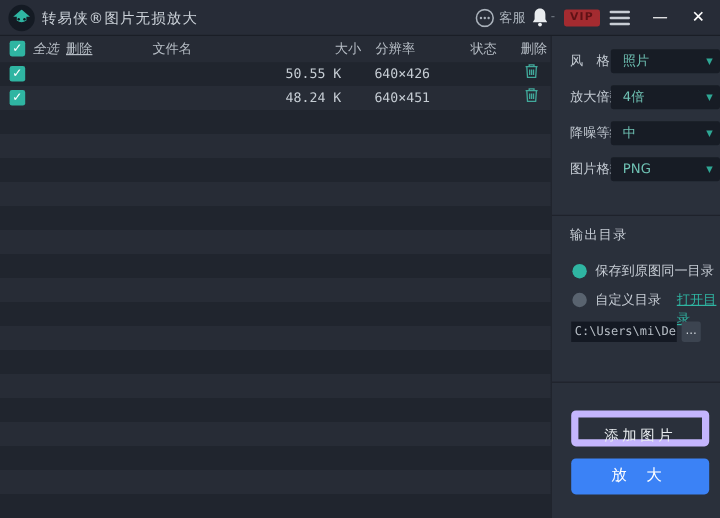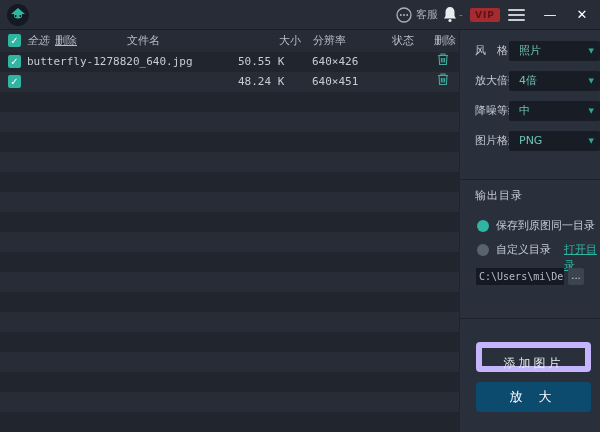--- a/index.html
+++ b/index.html
@@ -48,33 +48,34 @@
   .out-title { position:absolute; left:15px; top:158px; font-size:11px; color:#c6ccd4; letter-spacing:1px; }
   .radio-row { position:absolute; left:0; width:100%; height:16px; }
   .radio { position:absolute; left:17px; top:2px; width:12px; height:12px; border-radius:50%; }
   .radio.on { background:#2fb5a2; } .radio.off { background:#59636f; }
   .radio-label { position:absolute; left:36px; line-height:16px; font-size:11px; color:#c6ccd4;text-align:center; }
   .open-link { position:absolute; left:104px; line-height:16px; font-size:11px; color:#2fb5a2; text-decoration:underline; }
   .path-box { position:absolute; left:16px; top:238px; width:88px; height:17px; background:#141923; color:#b6bdc5; font-size:10px; line-height:17px; padding-left:3px; font-family:"DejaVu Sans Mono","Liberation Mono",monospace; white-space:nowrap; overflow:hidden; }
   .browse-btn { position:absolute; left:108px; top:238px; width:16px; height:17px; background:#3c4450; border-radius:2px; color:#cfd4da; font-size:10px; text-align:center; line-height:15px; }
   .btn { position:absolute; left:16px; width:115px; height:30px; border-radius:4px; text-align:center; line-height:30px; letter-spacing:3px; }
   .add-btn { top:312px; border:6px solid #c4b5fd; color:#e9edf0; font-size:12px; background:transparent; }
-  .zoom-btn { top:352px; background:#0c4a6e; color:#ffffff; font-size:13px; letter-spacing:6px; }
+  .zoom-btn { top:352px; background:#3b82f6; color:#ffffff; font-size:13px; letter-spacing:6px; }
 </style>
 </head>
 <body>
 
 <div class="titlebar">
   <div class="logo">
     <svg width="16" height="14" viewBox="0 0 16 14">
       <path d="M8 0 L15 6 L12 6 L12 9 Q8 12 4 9 L4 6 L1 6 Z" fill="#2fb5a2"></path>
       <circle cx="5.6" cy="8" r="1" fill="#10151d"></circle>
         <circle cx="10.4" cy="8" r="1" fill="#10151d"></circle>
     </svg>
   </div>
+  <div class="app-title">转易侠®图片无损放大</div>
 
   <div class="chat-ic">
     <svg width="16" height="16" viewBox="0 0 16 16">
       <circle cx="8" cy="8" r="7" fill="none" stroke="#aab2bb" stroke-width="1.3"></circle>
       <circle cx="4.8" cy="8" r="1" fill="#aab2bb"></circle>
         <circle cx="8" cy="8" r="1" fill="#aab2bb"></circle>
         <circle cx="11.2" cy="8" r="1" fill="#aab2bb"></circle>
     </svg>
   </div>
   <span class="cs-label">客服</span>
@@ -106,21 +107,20 @@
     <span class="h-fname">文件名</span>
     <span class="h-size">大小</span>
     <span class="h-res">分辨率</span>
     <span class="h-stat">状态</span>
     <span class="h-delcol">删除</span>
   </div>
   <div class="tbody">
 
     <div class="trow">
       <div class="cbx">✓</div>
-      <span class="c-fname">butterfly-1278820_640.jpg</span>
       <span class="c-size">50.55 K</span>
       <span class="c-res">640×426</span>
       <span class="trash">
         <svg width="14" height="14" viewBox="0 0 14 14">
             <g stroke="#41a99b" stroke-width="1.1" fill="none">
           <path d="M2 3.5 H12"></path>
               <path d="M5 3.5 V2 H9 V3.5"></path>
               <path d="M3 3.5 L3.6 12.5 H10.4 L11 3.5"></path>
           <path d="M5.4 6 V10.5"></path>
               <path d="M7 6 V10.5"></path>

